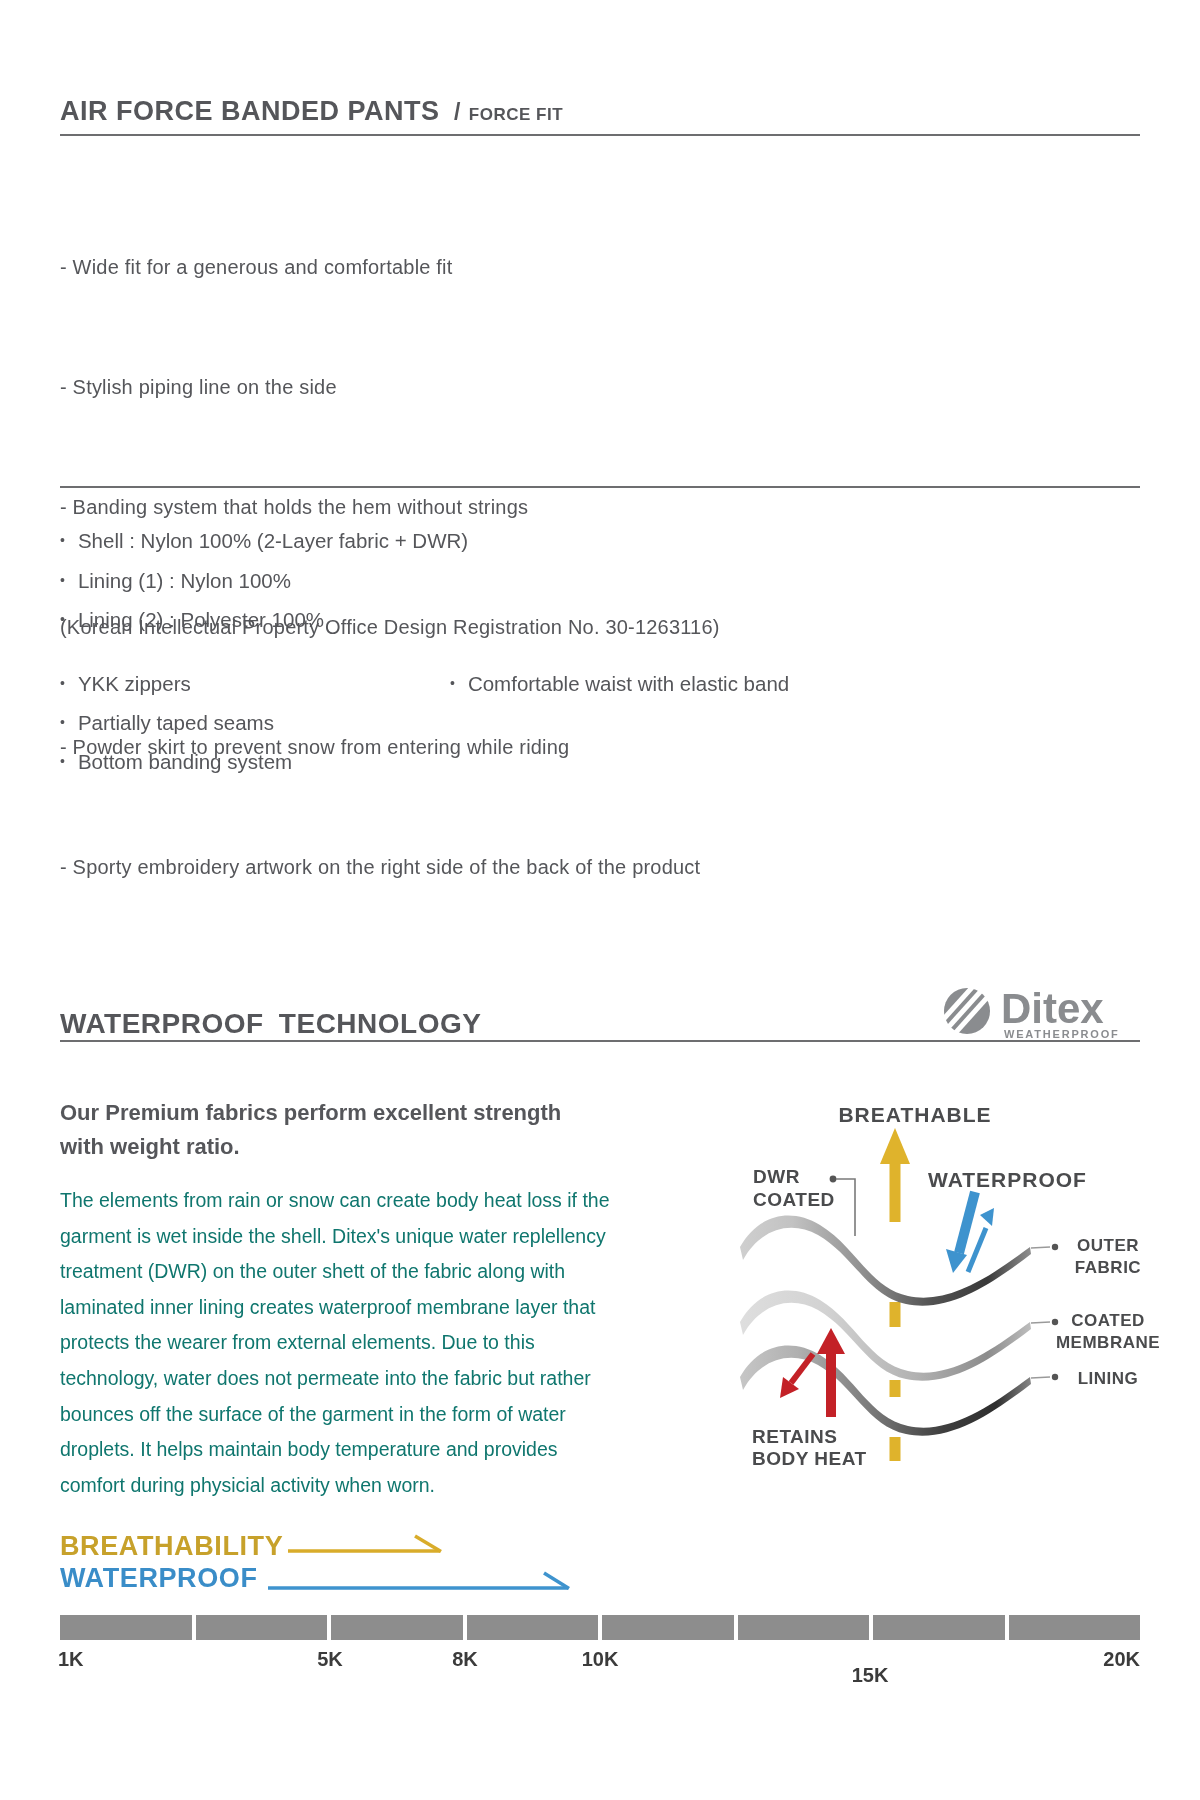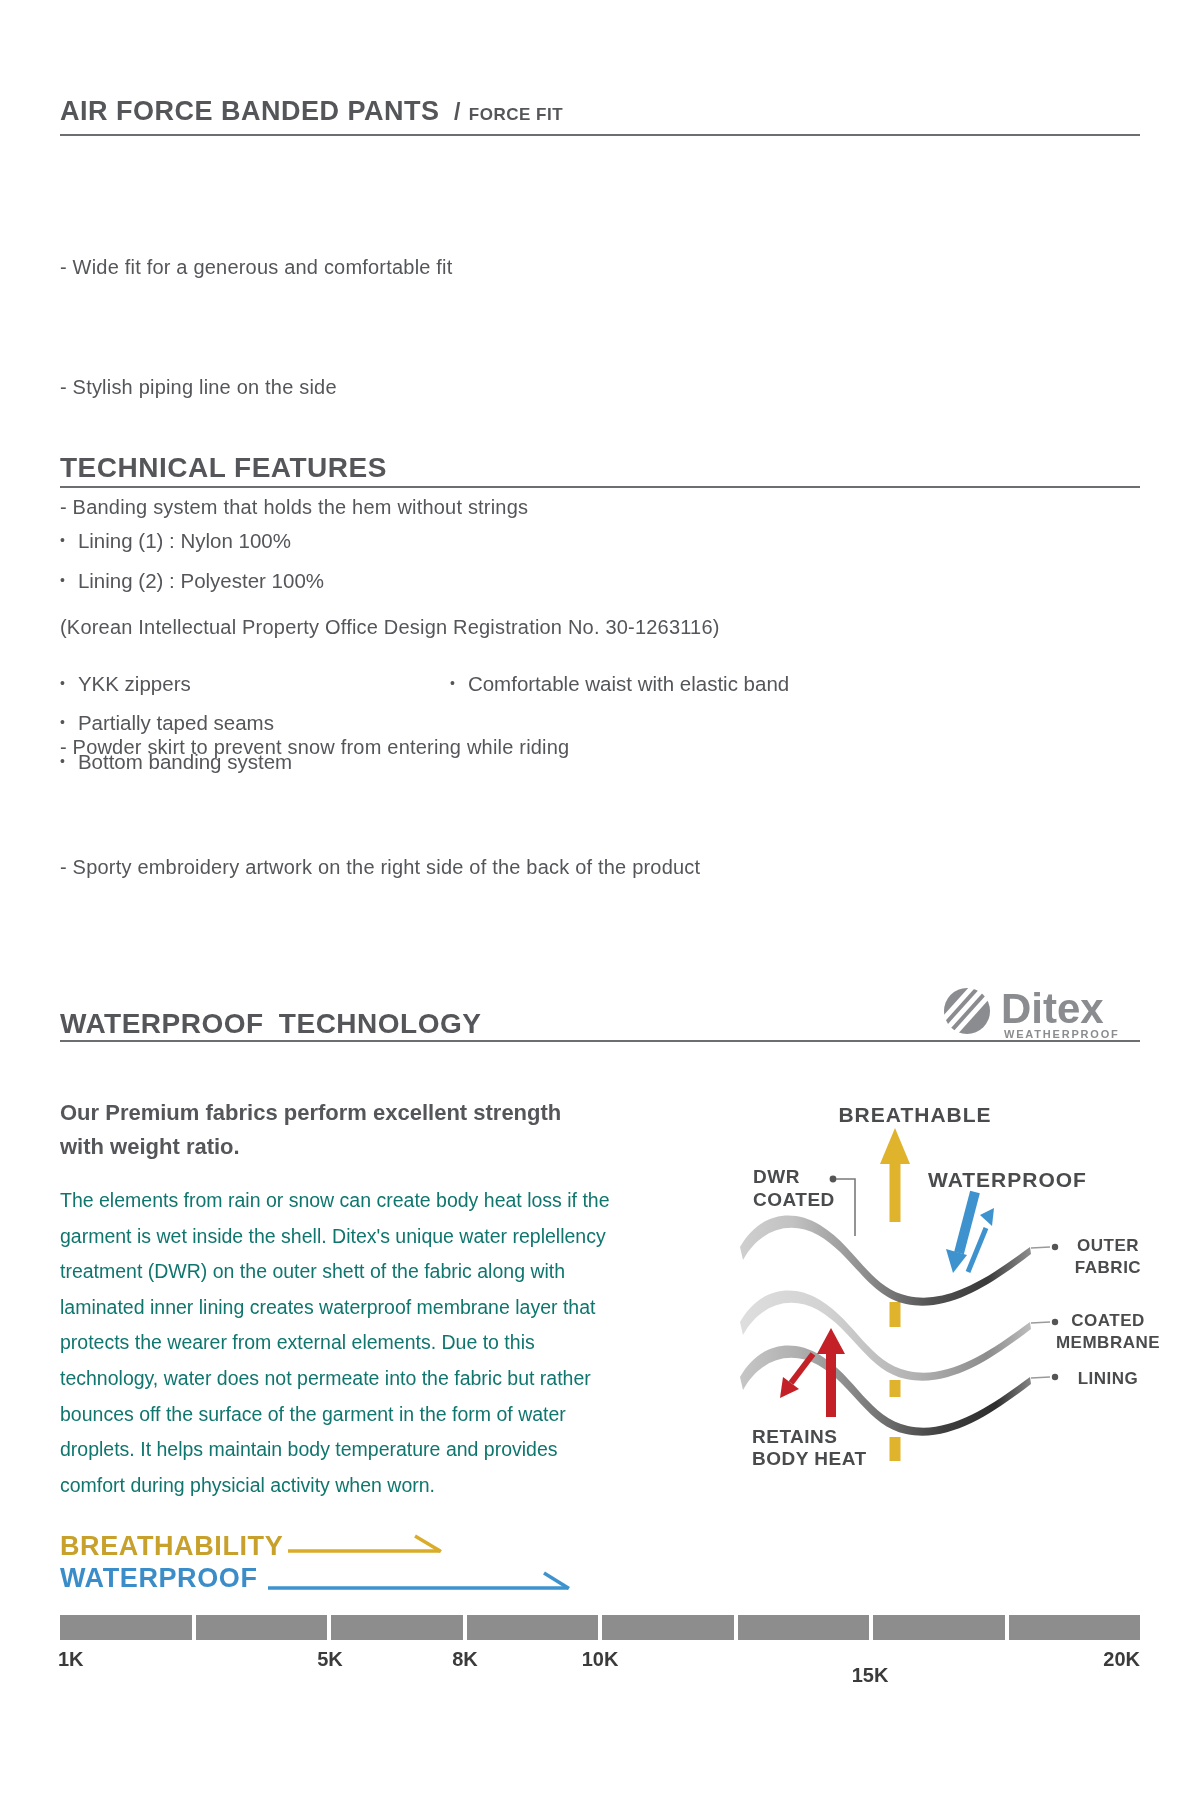--- a/index.html
+++ b/index.html
@@ -63,24 +63,24 @@
 
   <div class="abs feature-list">
     <div>- Wide fit for a generous and comfortable fit</div>
     <div>- Stylish piping line on the side</div>
     <div>- Banding system that holds the hem without strings</div>
     <div>(Korean Intellectual Property Office Design Registration No. 30-1263116)</div>
     <div>- Powder skirt to prevent snow from entering while riding</div>
     <div>- Sporty embroidery artwork on the right side of the back of the product</div>
   </div>
 
-  <div class="abs section-heading" style="left:60px;top:452px;">TECHNICAL FEATURES</div>
   <div class="abs rule" style="top:486px;"></div>
 
   <div class="abs mat-list">
+    <div class="b-row">Shell : Nylon 100% (2-Layer fabric + DWR)</div>
     <div class="b-row">Lining (1) : Nylon 100%</div>
     <div class="b-row">Lining (2) : Polyester 100%</div>
   </div>
 
   <div class="abs det-list">
     <div>
       <div class="b-row">YKK zippers</div>
       <div class="b-row">Partially taped seams</div>
       <div class="b-row">Bottom banding system</div>
     </div>

